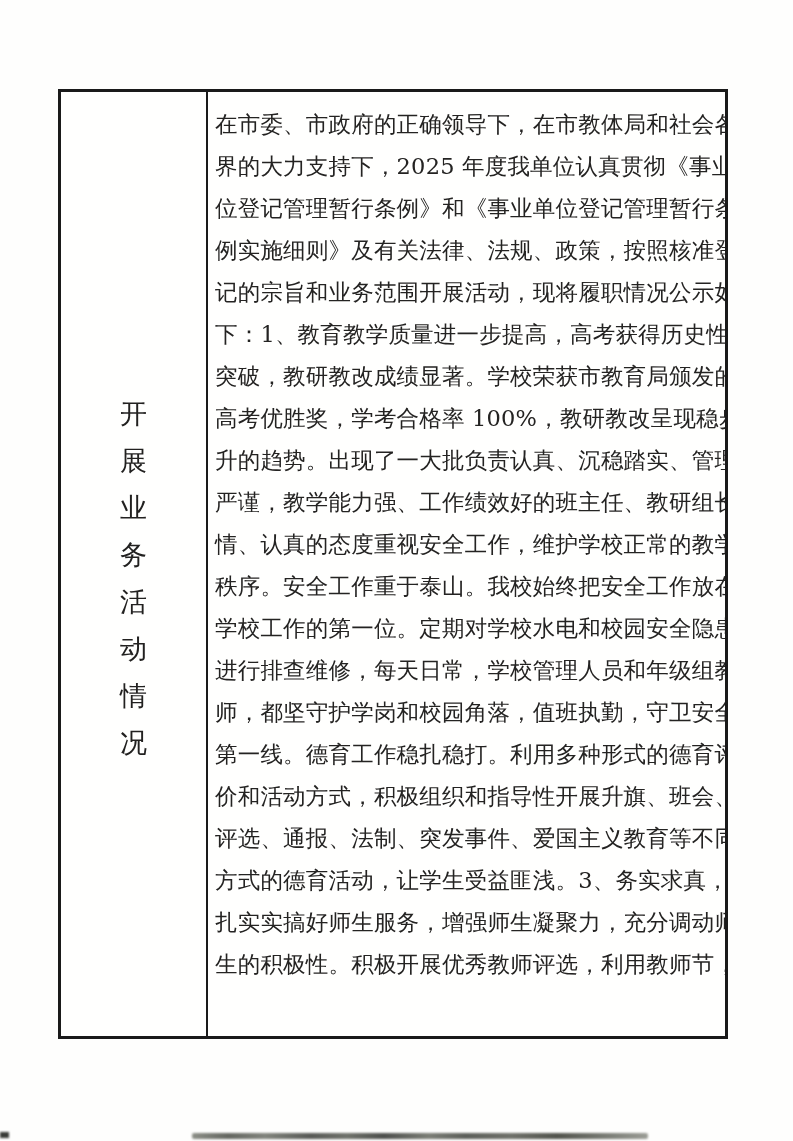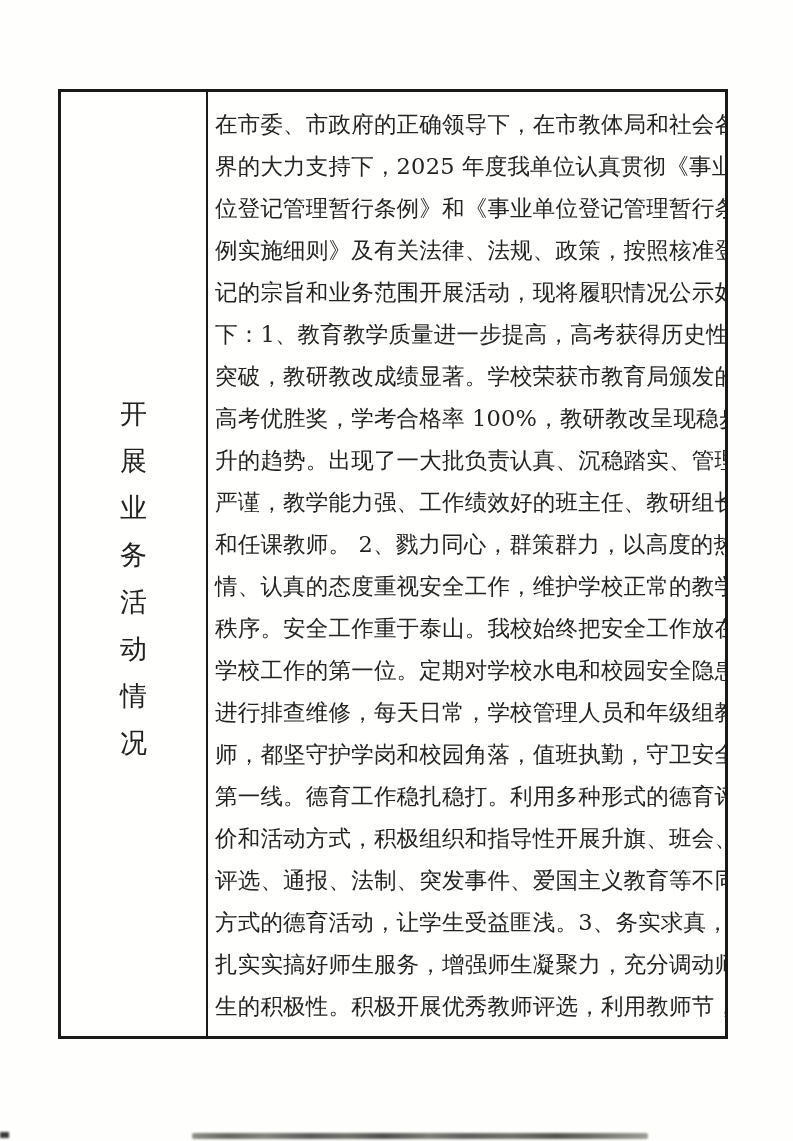--- a/index.html
+++ b/index.html
@@ -113,21 +113,20 @@
       <div class="content-line">在市委、市政府的正确领导下，在市教体局和社会各</div>
       <div class="content-line">界的大力支持下，2025 年度我单位认真贯彻《事业单</div>
       <div class="content-line">位登记管理暂行条例》和《事业单位登记管理暂行条</div>
       <div class="content-line">例实施细则》及有关法律、法规、政策，按照核准登</div>
       <div class="content-line">记的宗旨和业务范围开展活动，现将履职情况公示如</div>
       <div class="content-line">下：1、教育教学质量进一步提高，高考获得历史性的</div>
       <div class="content-line">突破，教研教改成绩显著。学校荣获市教育局颁发的</div>
       <div class="content-line">高考优胜奖，学考合格率 100%，教研教改呈现稳步上</div>
       <div class="content-line">升的趋势。出现了一大批负责认真、沉稳踏实、管理</div>
       <div class="content-line">严谨，教学能力强、工作绩效好的班主任、教研组长</div>
-      <div class="content-line">和任课教师。 2、戮力同心，群策群力，以高度的热</div>
       <div class="content-line">情、认真的态度重视安全工作，维护学校正常的教学</div>
       <div class="content-line">秩序。安全工作重于泰山。我校始终把安全工作放在</div>
       <div class="content-line">学校工作的第一位。定期对学校水电和校园安全隐患</div>
       <div class="content-line">进行排查维修，每天日常，学校管理人员和年级组教</div>
       <div class="content-line">师，都坚守护学岗和校园角落，值班执勤，守卫安全</div>
       <div class="content-line">第一线。德育工作稳扎稳打。利用多种形式的德育评</div>
       <div class="content-line">价和活动方式，积极组织和指导性开展升旗、班会、</div>
       <div class="content-line">评选、通报、法制、突发事件、爱国主义教育等不同</div>
       <div class="content-line">方式的德育活动，让学生受益匪浅。3、务实求真，扎</div>
       <div class="content-line">扎实实搞好师生服务，增强师生凝聚力，充分调动师</div>

